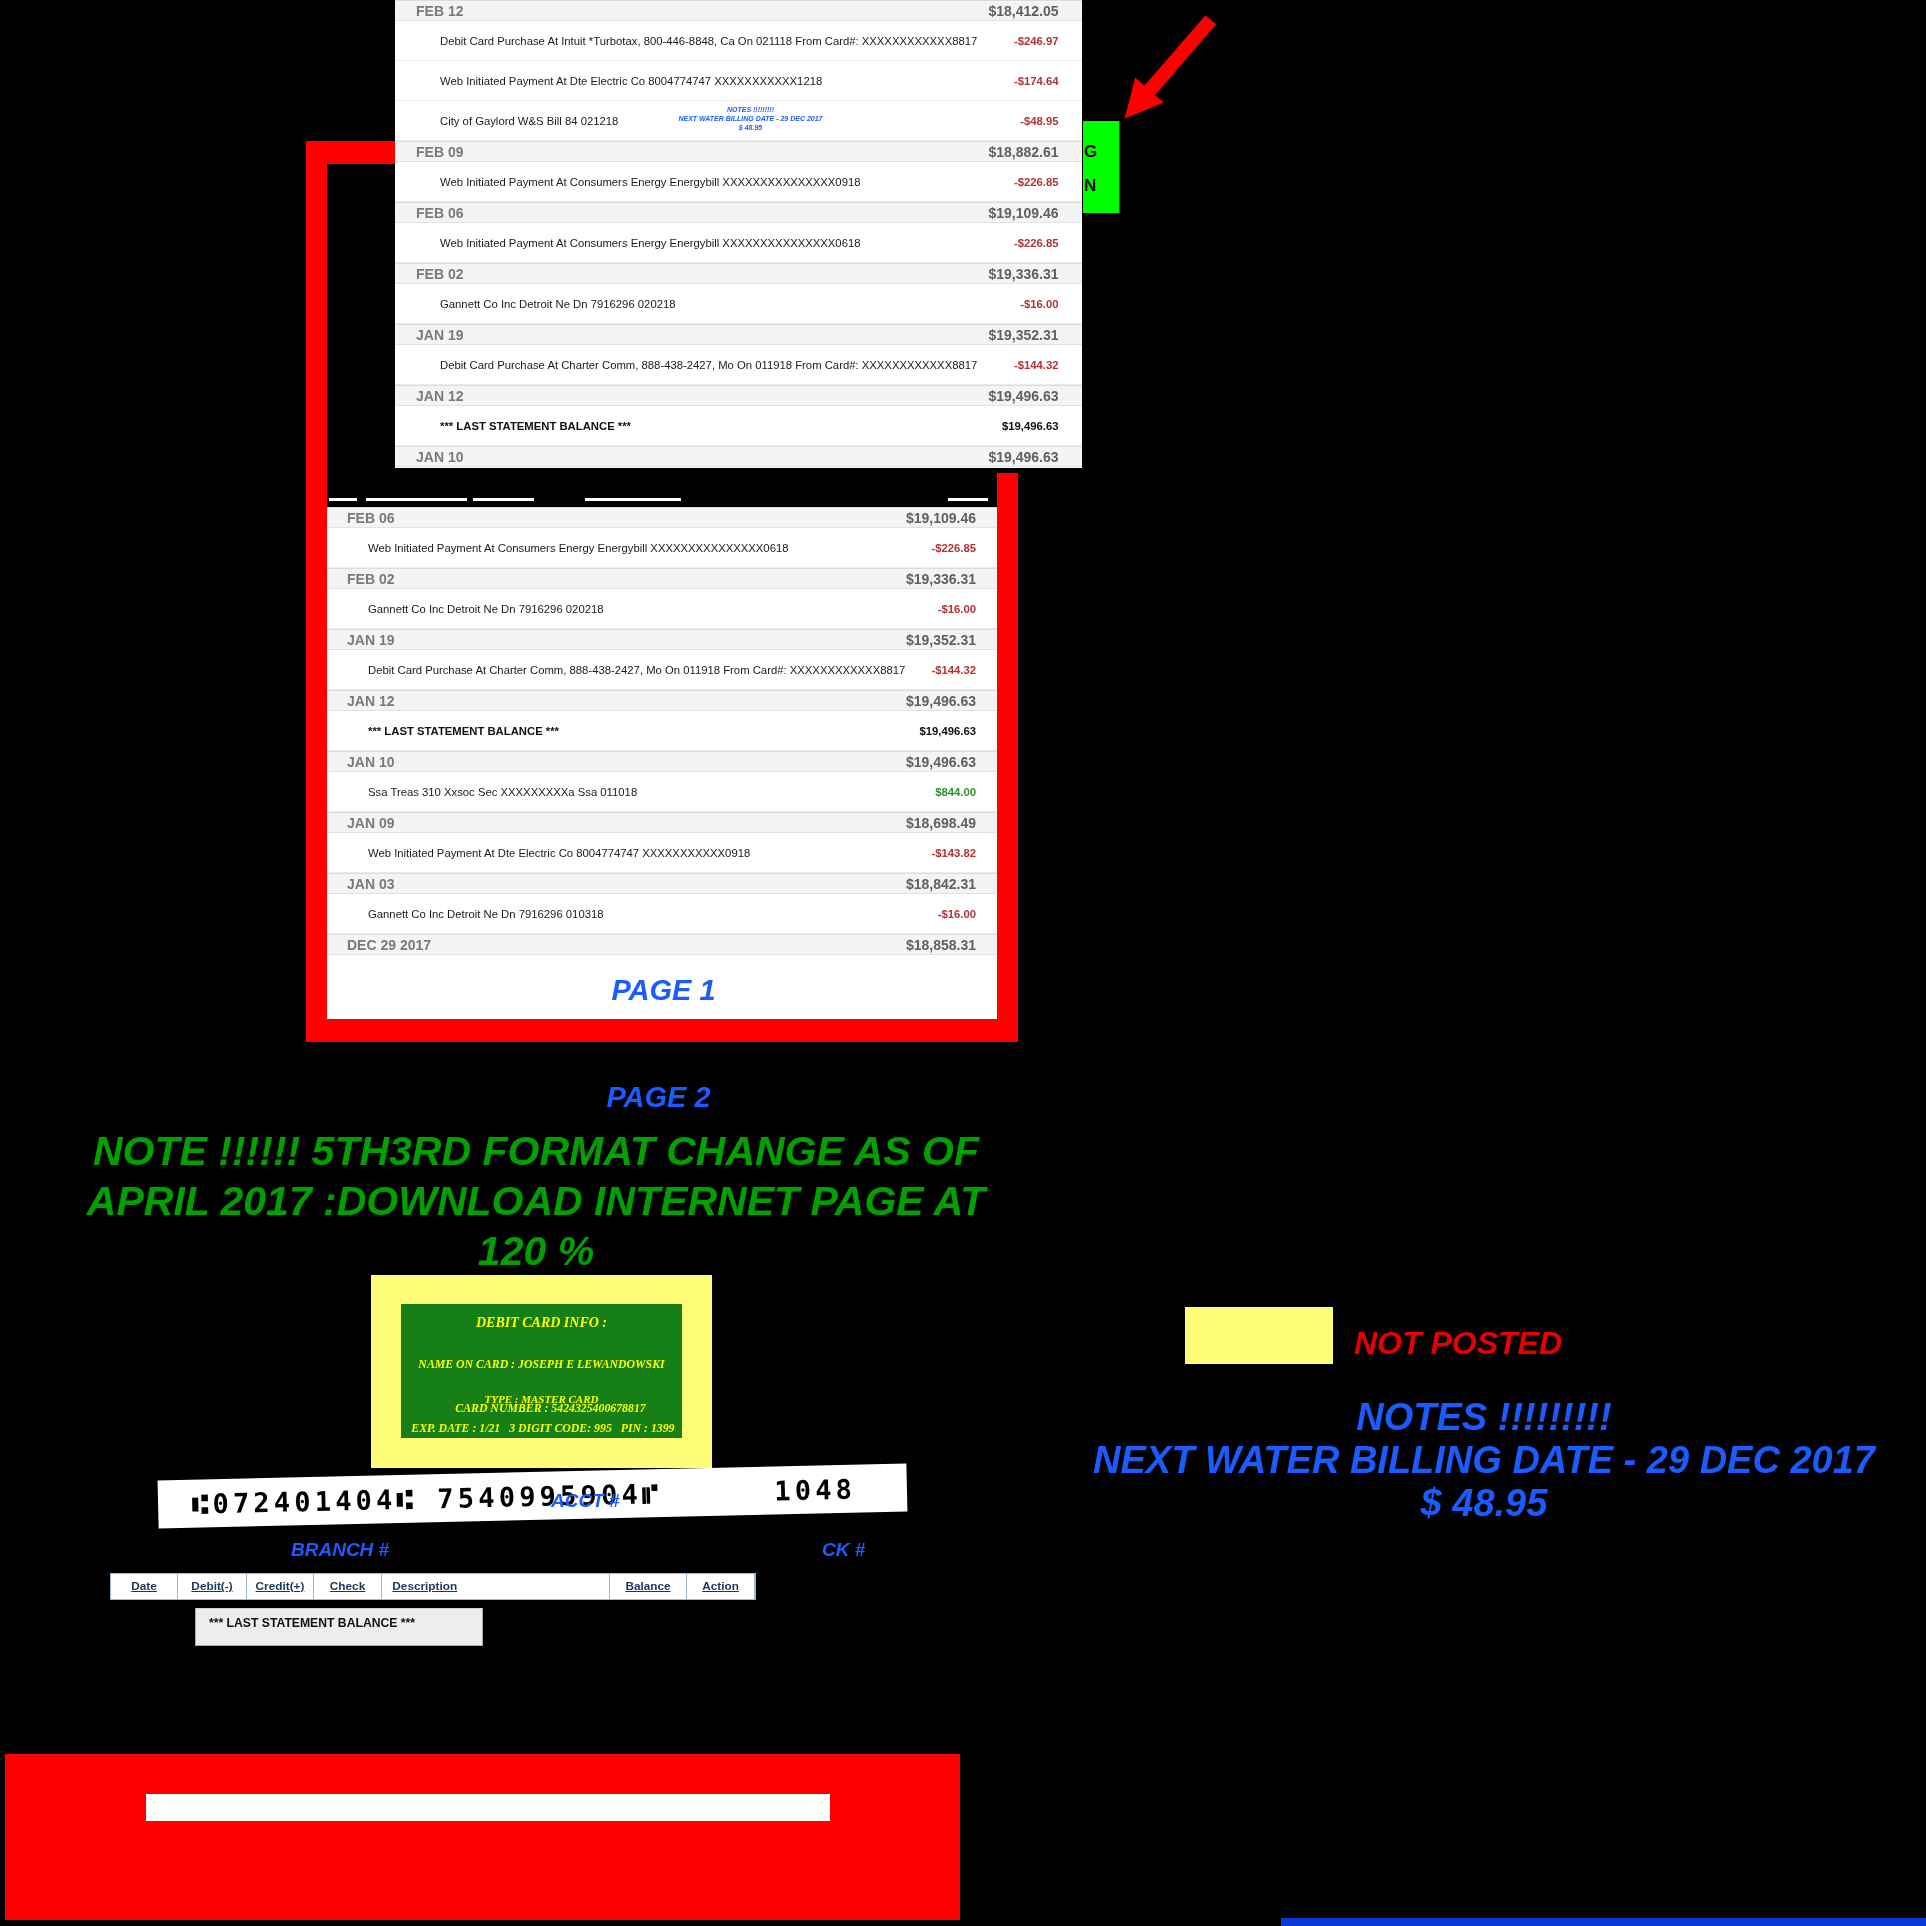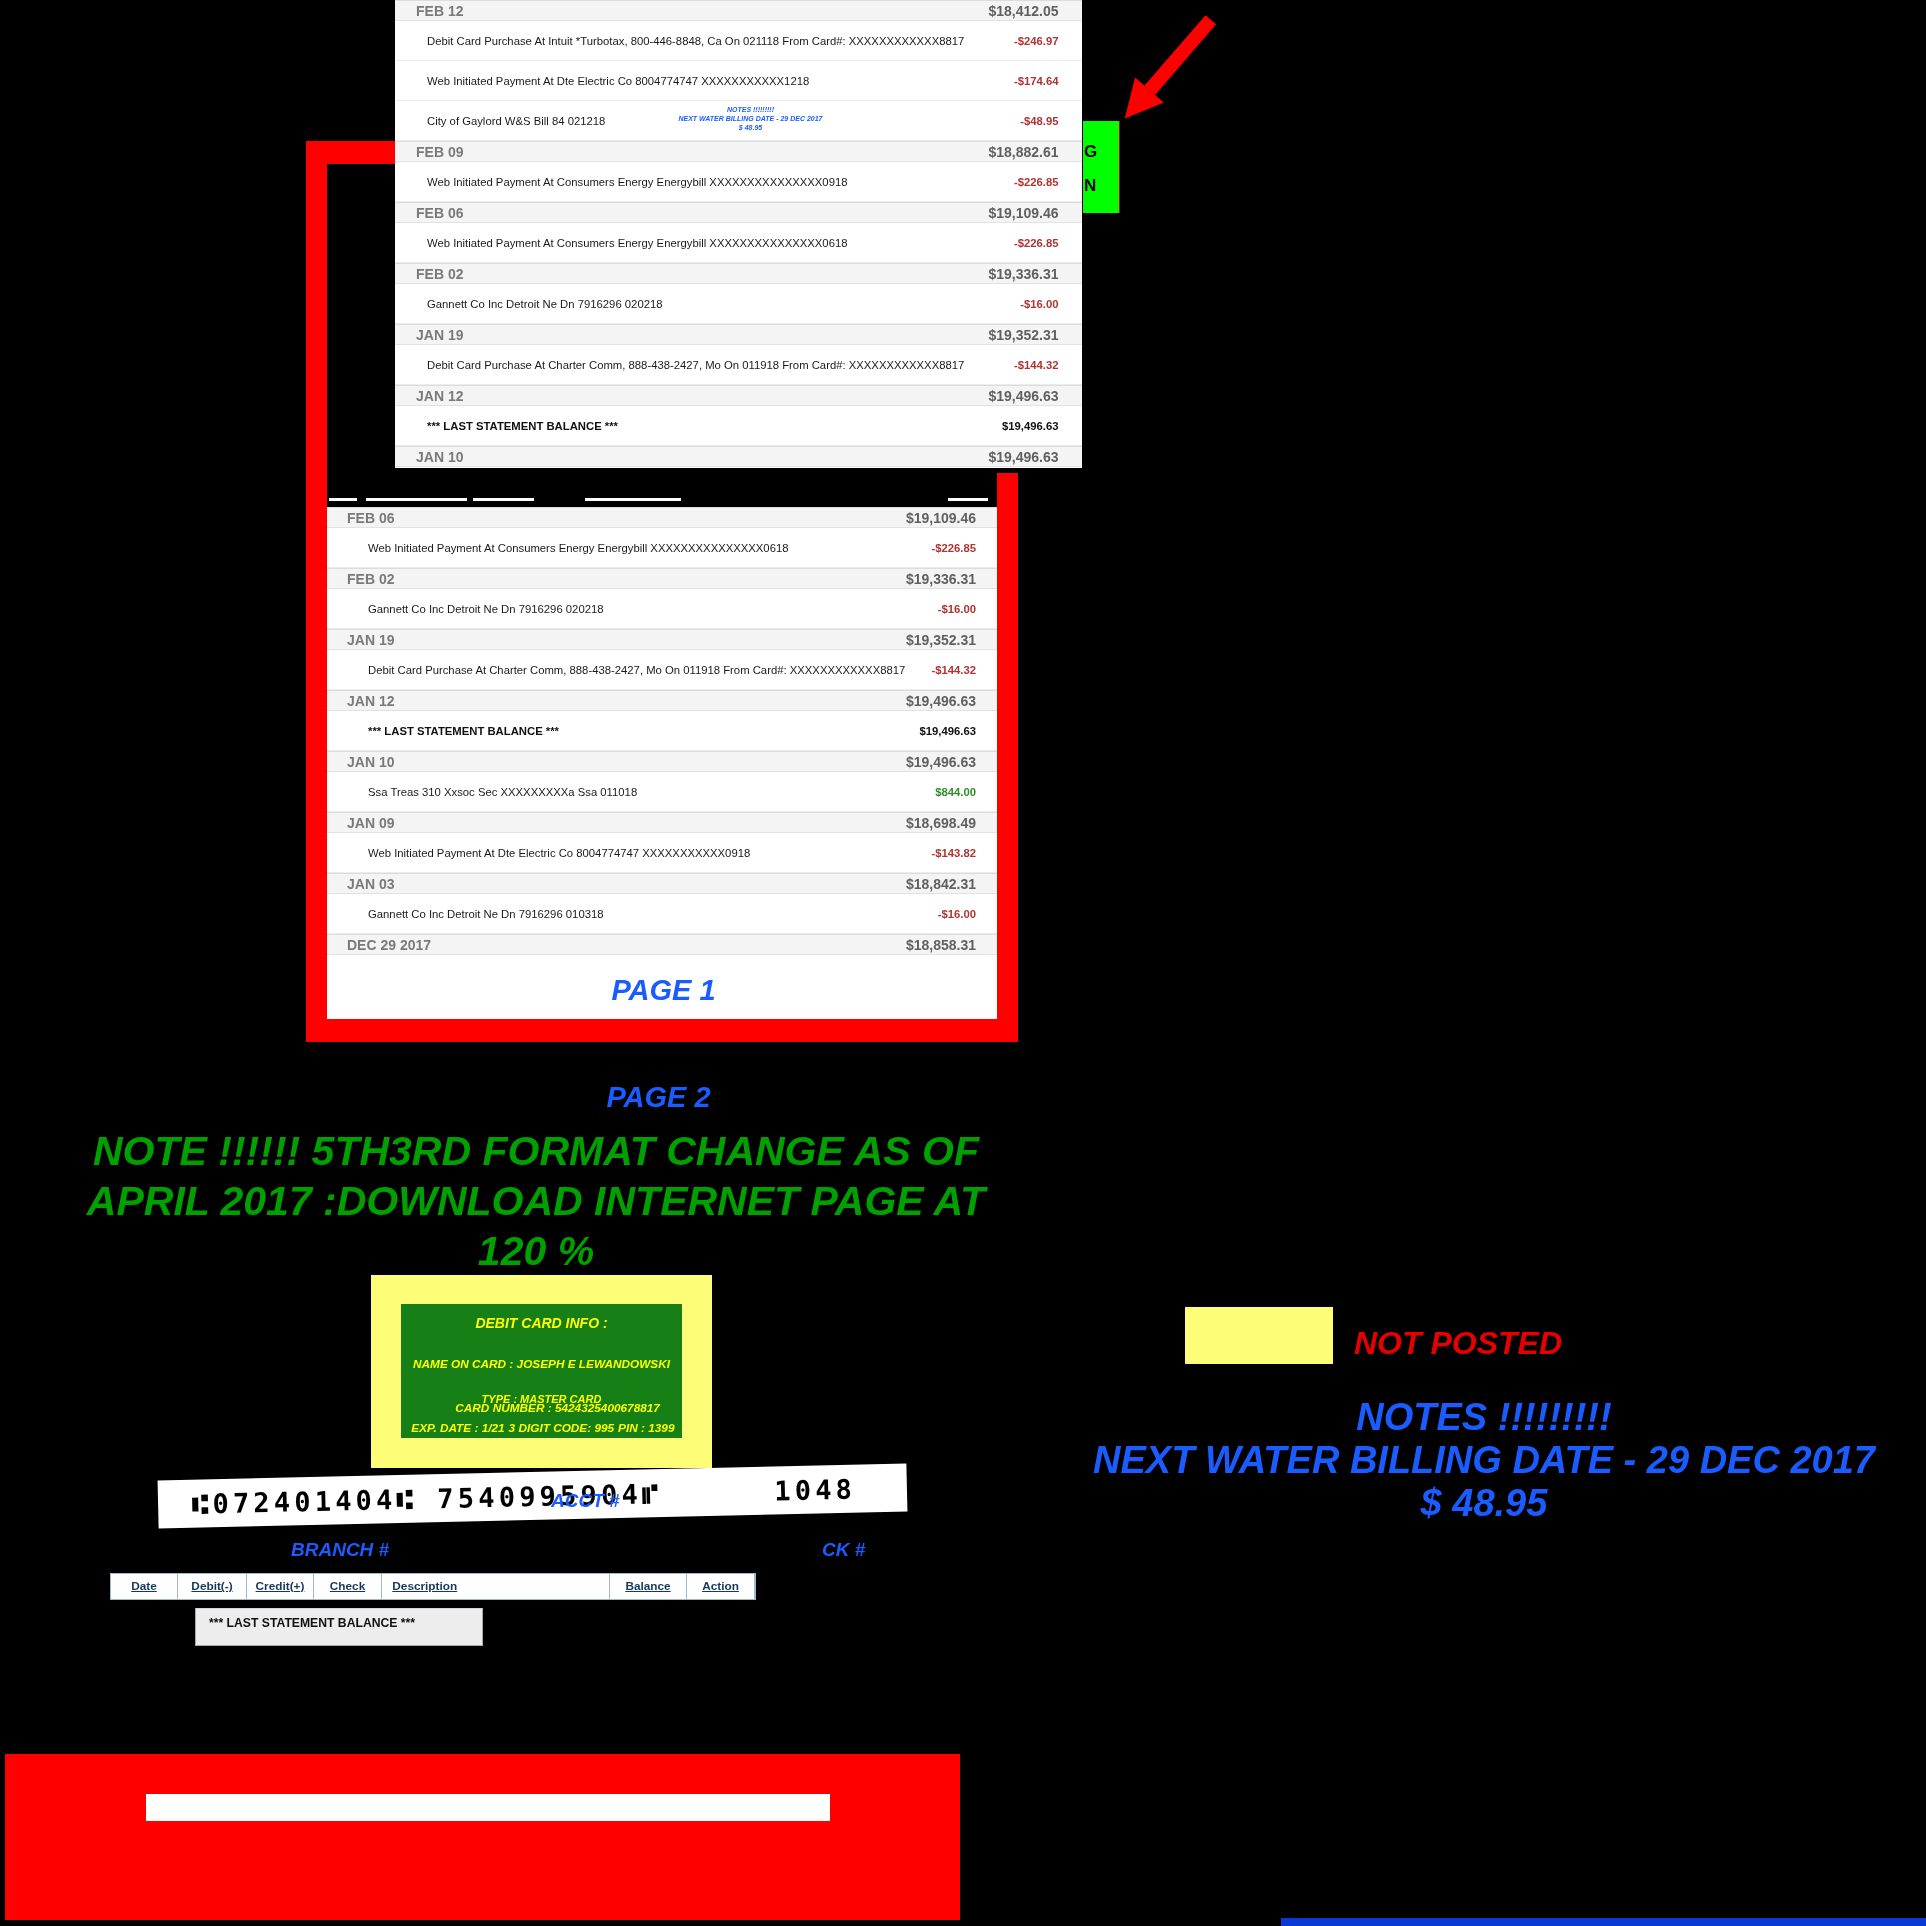--- a/index.html
+++ b/index.html
@@ -12,21 +12,21 @@
   .stmt .row.date{height:21px;background:#f4f4f4;border-top:0.5px solid #dcdcdc;border-bottom:0.5px solid #e2e2e2;}
   .stmt .row.txn{height:40px;background:#fff;border-bottom:0.5px solid #ececec;}
   .stmt .lbl{flex:1;color:#1a1a1a;font-size:11.3px;white-space:nowrap;overflow:hidden;}
   .stmt .row.date .lbl{font-size:14px;font-weight:bold;color:#7a7a7a;}
   .stmt .amt{font-weight:bold;font-size:11.3px;white-space:nowrap;}
   .stmt .row.date .amt{font-size:14px;color:#606060;}
   .stmt .lbl.bold{font-weight:bold;color:#111;}
   .amt.neg{color:#b03434;}
   .amt.pos{color:#2f8f2f;}
   .amt.bold{color:#111;}
-  #top-table .row .lbl{padding-left:32px;}
+  #top-table .row .lbl{padding-left:45px;}
   #top-table .row.date .lbl{padding-left:21px;}
   #top-table .row .amt{padding-right:23.5px;}
   #page1-table .row .lbl{padding-left:41px;}
   #page1-table .row.date .lbl{padding-left:20px;}
   #page1-table .row .amt{padding-right:21px;}
 
   .inline-note{position:absolute;left:245px;top:105px;width:221px;text-align:center;
     color:#1a5cff;font-weight:bold;font-style:italic;font-size:7px;line-height:9px;z-index:5;}
 
   
@@ -38,21 +38,21 @@
   .green-box .l1{position:absolute;left:0.9px;top:21px;}
   .green-box .l2{position:absolute;left:0.9px;top:55px;}
 
   
   .blue-note{color:#1a5cff;font-weight:bold;font-style:italic;position:absolute;}
   .green-note{position:absolute;left:66px;top:1126px;width:940px;text-align:center;
     color:#00a000;font-weight:bold;font-style:italic;font-size:41px;line-height:50px;}
   .page-label{font-size:29px;text-align:center;z-index:7;}
 
   
-  .card-outer{position:absolute;left:371px;top:1275px;width:341px;height:193px;background:#fdfd77;}
+  .card-outer{position:absolute;left:371px;top:1275px;width:341px;height:193px;background:#fdfd77;font-family:Liberation Serif, serif;}
   .card-inner{position:absolute;left:30px;top:29px;width:281px;height:134px;background:#168016;
     color:#ffff00;font-weight:bold;font-style:italic;}
   .card-inner .t{position:absolute;width:100%;text-align:center;font-size:14px;}
   .card-inner .row-l{position:absolute;left:10.3px;font-size:11.8px;white-space:nowrap;}
   .card-exp{position:absolute;left:10.3px;right:7.5px;display:flex;justify-content:space-between;font-size:11.8px;}
 
   
   .micr-strip{position:absolute;left:158px;top:1472px;width:749px;height:48px;background:#fff;
     transform:rotate(-1.3deg);display:flex;align-items:center;}
   .micr-text{font-family:"DejaVu Sans Mono","DejaVu Sans",monospace;font-weight:bold;font-size:27px;

